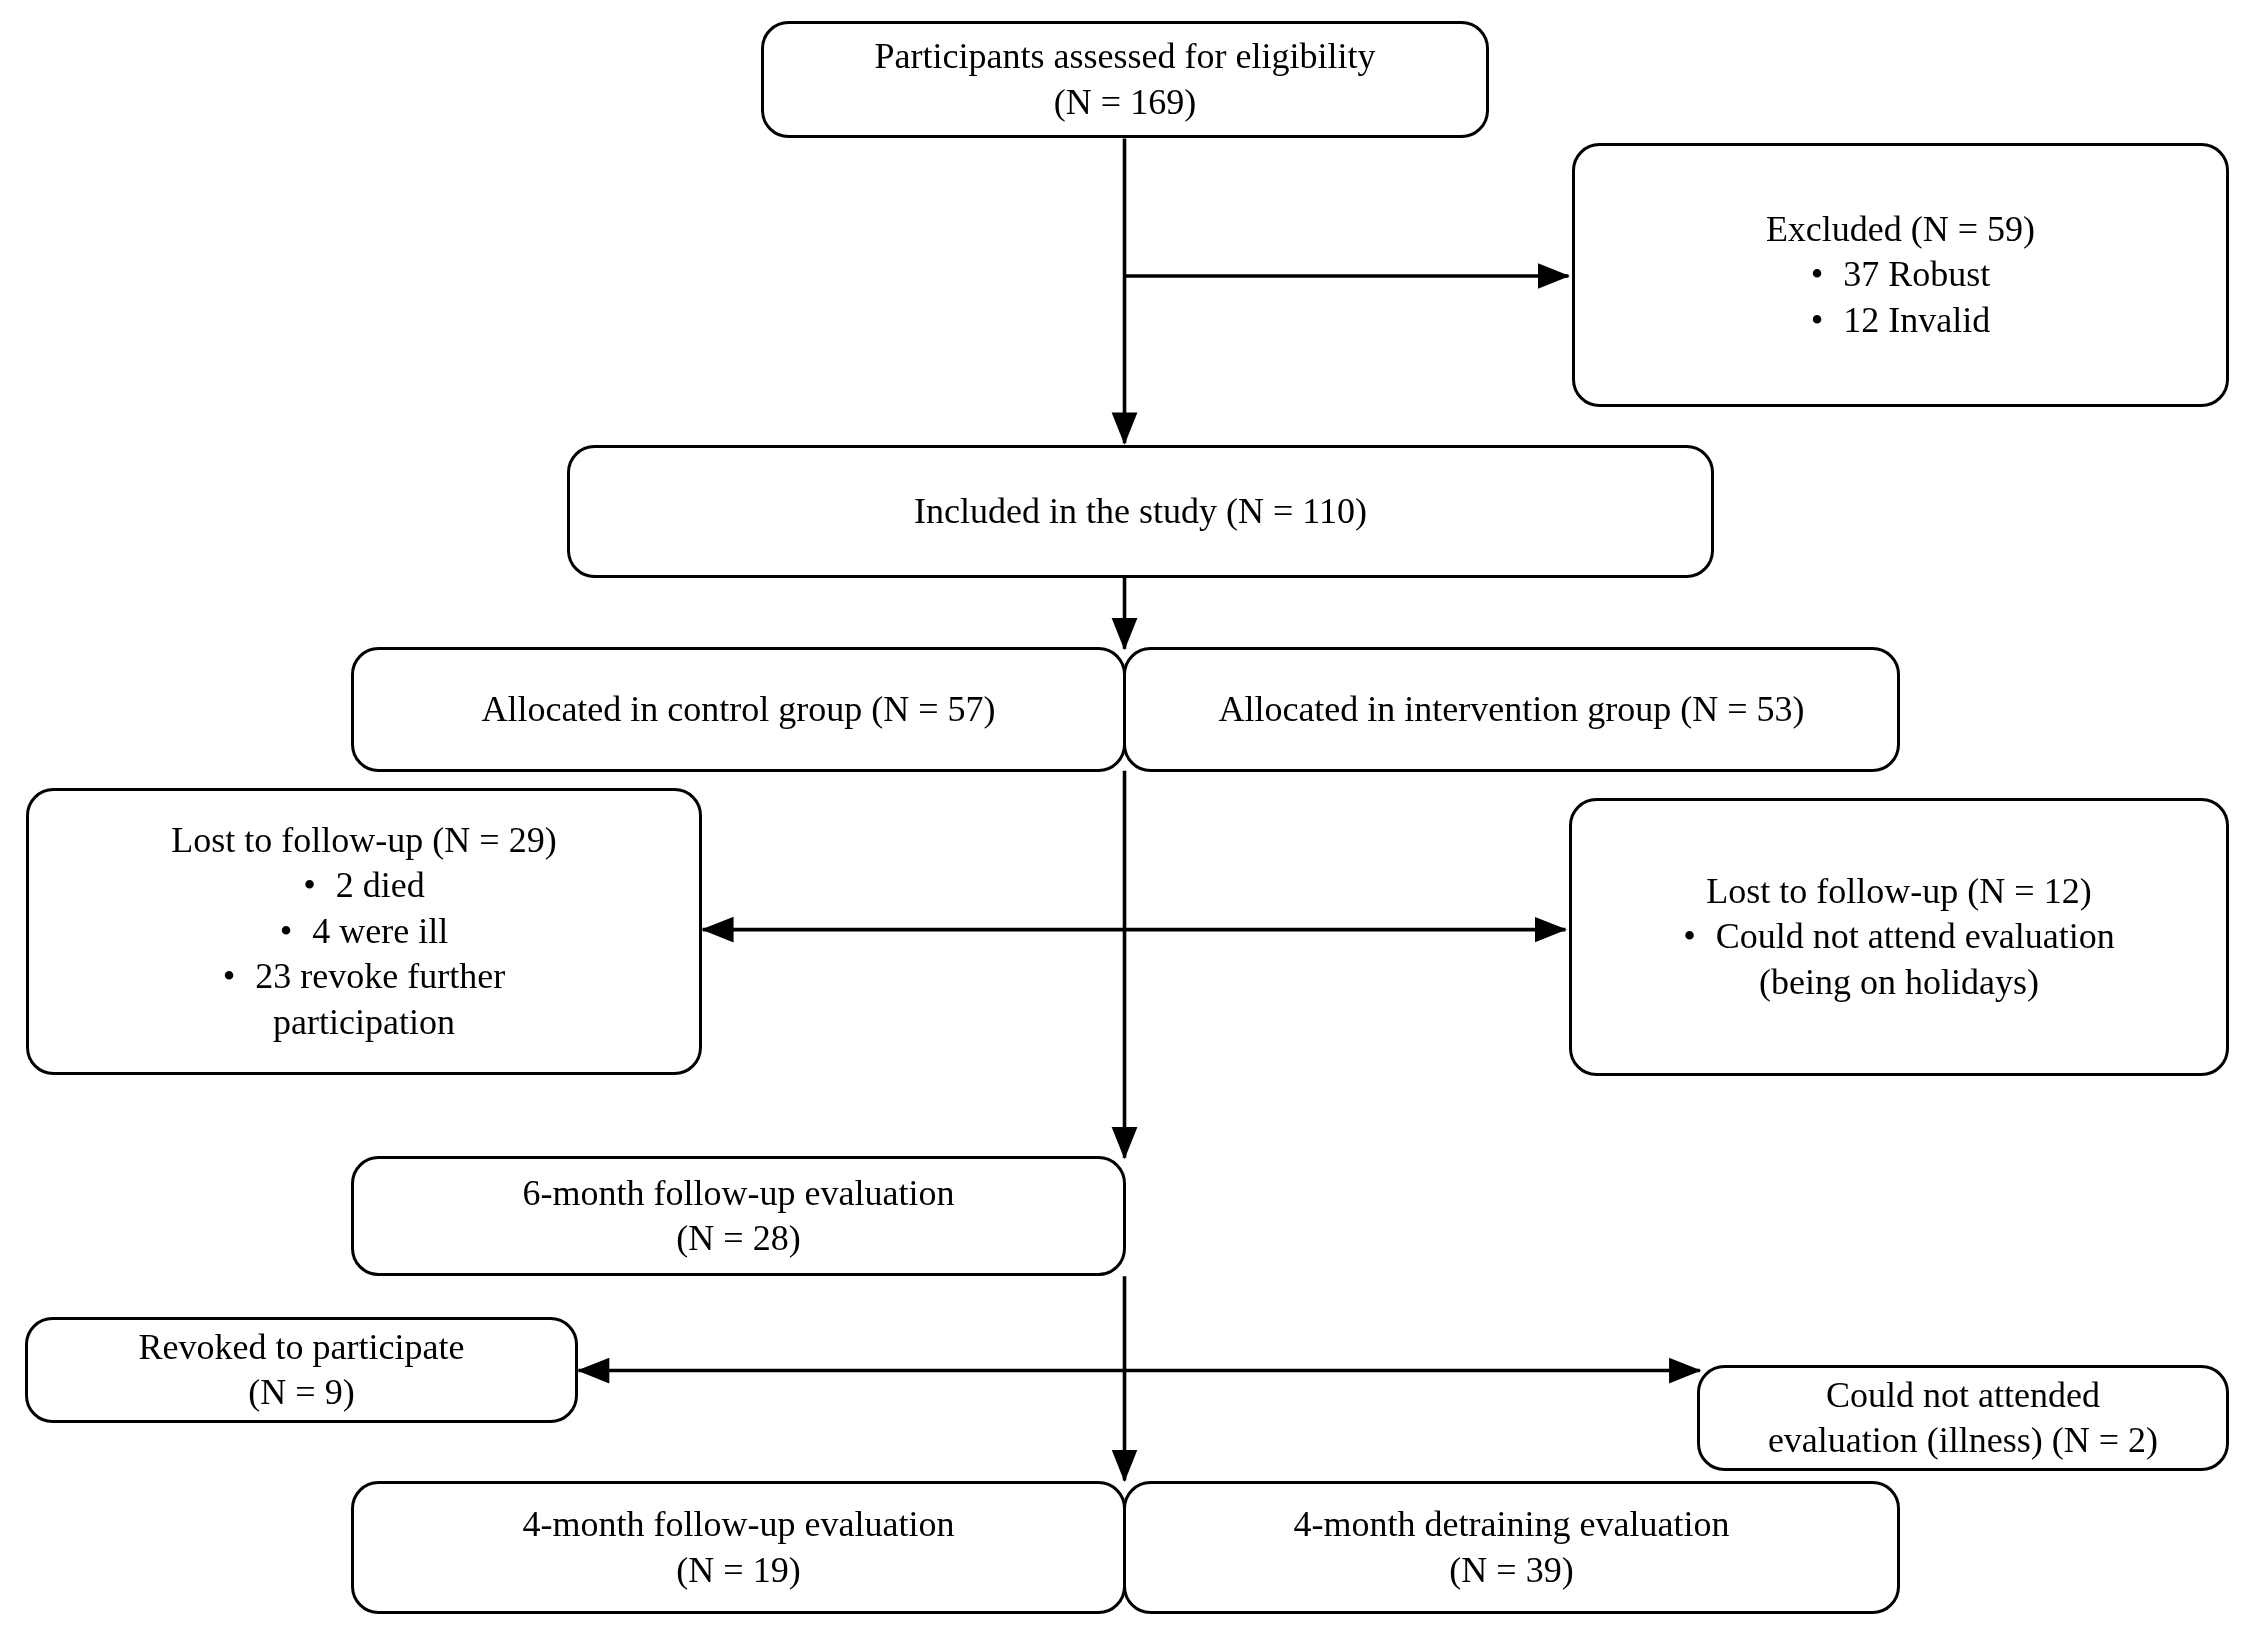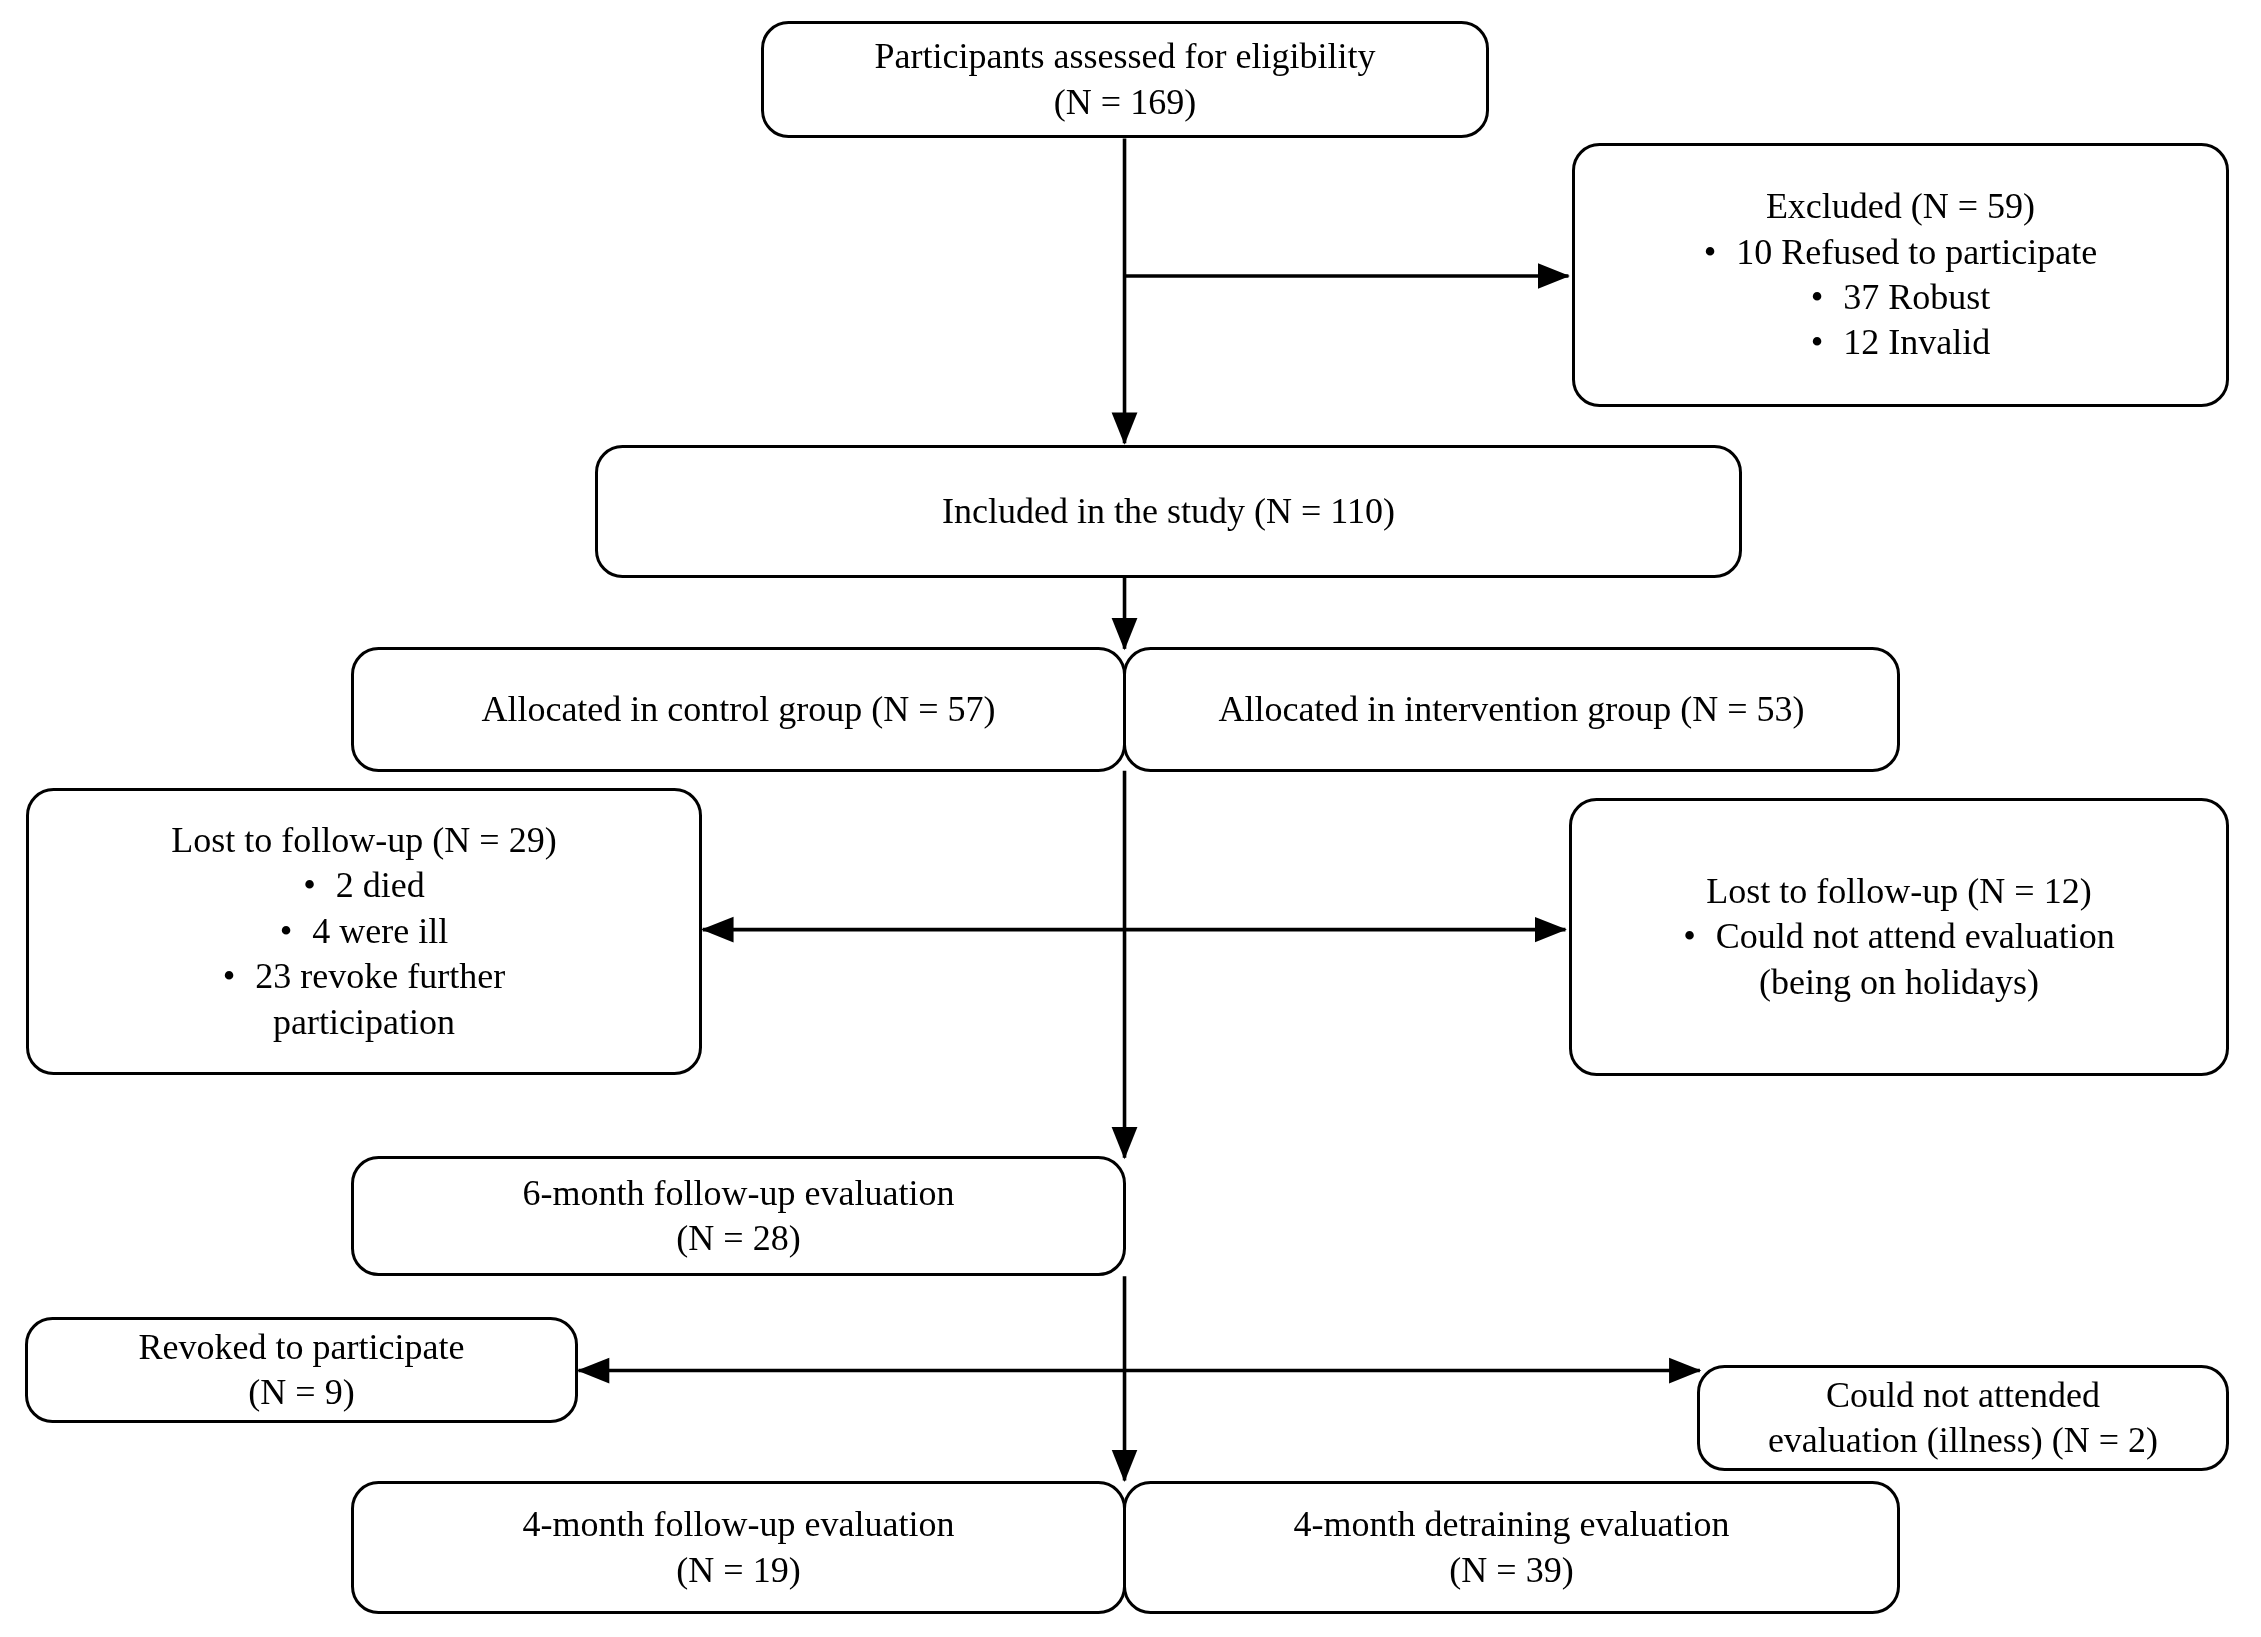--- a/index.html
+++ b/index.html
@@ -87,31 +87,28 @@
   </svg>
 
   <div class="node-box" style="left:761px; top:21px; width:728px; height:117px;">
     <span class="line">Participants assessed for eligibility</span>
     <span class="line">(N = 169)</span>
   </div>
 
   <div class="node-box" style="left:1572px; top:143px; width:657px; height:264px;">
     <span class="line">Excluded (N = 59)</span>
     <span class="bullet-line">
-      <span class="bullet-dot">•</span><span>10 Refused to participate</span>
-    </span>
-    <span class="bullet-line">
       <span class="bullet-dot">•</span><span>37 Robust</span>
     </span>
     <span class="bullet-line">
       <span class="bullet-dot">•</span><span>12 Invalid</span>
     </span>
   </div>
 
-  <div class="node-box" style="left:595px; top:445px; width:1147px; height:133px;text-align:center;">
+  <div class="node-box" style="left:567px; top:445px; width:1147px; height:133px;text-align:center;">
     <span class="line">Included in the study (N = 110)</span>
   </div>
 
   <div class="node-box" style="left:351px; top:647px; width:775px; height:125px;">
     <span class="line">Allocated in control group (N = 57)</span>
   </div>
 
   <div class="node-box" style="left:1123px; top:647px; width:777px; height:125px;">
     <span class="line">Allocated in intervention group (N = 53)</span>
   </div>

